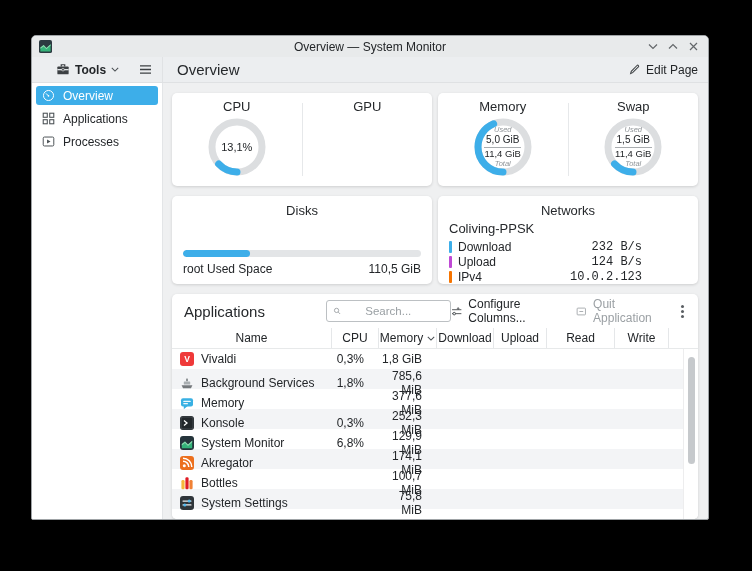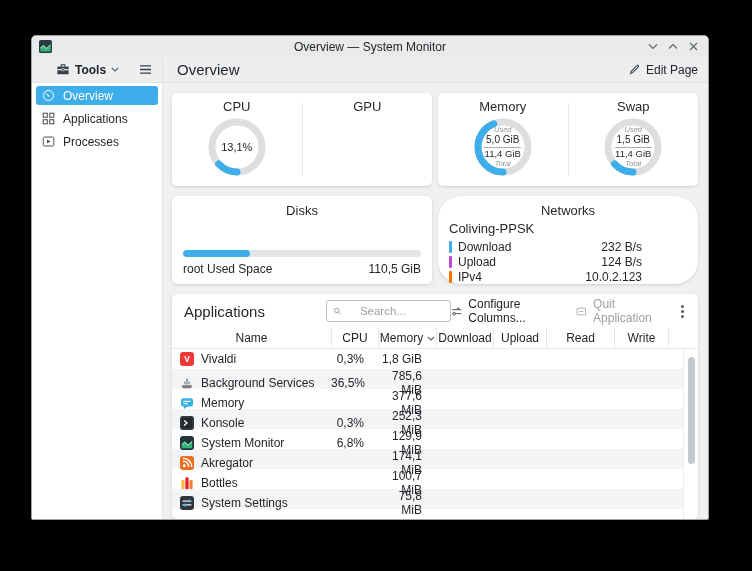--- a/index.html
+++ b/index.html
@@ -60,31 +60,31 @@
   .frac-total{font-size:9.5px;color:#232629;padding-top:1px;}
   
   .disks-card{width:261px;height:88px;box-sizing:border-box;padding:7px 11px;
     display:flex;flex-direction:column;}
   .card-title{text-align:center;font-size:13px;color:#26292c;}
   .disk-bar{margin-top:32px;height:7px;border-radius:4px;background:#e3e5e7;overflow:hidden;}
   .disk-fill{height:100%;border-radius:4px;background:#3daee9;}
   .disk-row{display:flex;justify-content:space-between;font-size:12px;margin-top:5px;}
   
   .net-card{width:261px;height:88px;box-sizing:border-box;padding:7px 11px;
-    display:flex;flex-direction:column;border-radius:23px;}
+    display:flex;flex-direction:column;}
   .net-if{font-size:13px;color:#26292c;margin:3px 0 3px 0;}
   .net-row{display:flex;align-items:center;font-size:12px;height:15px;}
   .net-chip{width:3px;height:12px;border-radius:1px;margin-right:6px;flex:none;}
-  .net-val{margin-left:auto;padding-right:45px;}
+  .net-val{margin-left:auto;padding-right:45px;font-family:Liberation Mono, monospace;}
   
   .apps-card{flex:1;display:flex;flex-direction:column;min-height:0;overflow:hidden;}
   .apps-toolbar{height:34px;flex:none;display:flex;align-items:center;padding:0 10px 0 12px;}
   .apps-title{font-size:15px;color:#26292c;width:142px;flex:none;}
   .search-box{width:130px;height:20px;border:1px solid #bcc0c3;border-radius:3px;
-    display:flex;align-items:center;padding:0 6px;gap:16px;background:#fff;}
+    display:flex;align-items:center;padding:0 6px;gap:22px;background:#fff;}
   .search-box input{border:none;outline:none;width:100%;font-size:11.5px;
     font-family:"Liberation Sans",sans-serif;color:#232629;background:transparent;}
   .search-box input::placeholder{color:#9aa0a4;}
   .apps-actions{margin-left:auto;display:flex;align-items:center;gap:16px;}
   .act-btn{display:flex;align-items:center;gap:6px;font-size:12px;cursor:default;}
   .act-btn.disabled{color:#9ba0a4;}
   .kebab{display:flex;flex-direction:column;gap:2px;padding:2px 4px;}
   .kebab i{width:3px;height:3px;border-radius:50%;background:#5a5f63;display:block;}
   .grid-cols{display:grid;grid-template-columns:159px 47px 58px 57px 53px 68px 54px 1fr;}
   .apps-header{height:20px;flex:none;border-bottom:1px solid #e7e9ea;background:#fff;}
@@ -379,21 +379,21 @@
                 <div class="cell-name">
                   <span style="display:flex">
                     <svg class="ai-svg" viewBox="0 0 14 14">
                       <path d="M1.6 9.2 L12.4 9.2 L11 12.2 L3 12.2 Z" fill="#75797c"></path>
                       <rect x="3.8" y="5.6" width="6.4" height="3" rx=".5" fill="#a9aeb1"></rect>
                       <rect x="6" y="2.6" width="2" height="2.6" fill="#8f9497"></rect>
                     </svg>
                   </span>
                   <span>Background Services</span>
                 </div>
-                <div class="cell-num">36,5%</div>
+                <div class="cell-num">1,8%</div>
                 <div class="cell-num">785,6 MiB</div>
                 <div class="cell-num"></div>
                 <div class="cell-num"></div>
                 <div class="cell-num"></div>
                 <div class="cell-num"></div>
                 <div></div>
               </div>
               <div class="grid-cols t-row">
                 <div class="cell-name">
                   <span style="display:flex">

